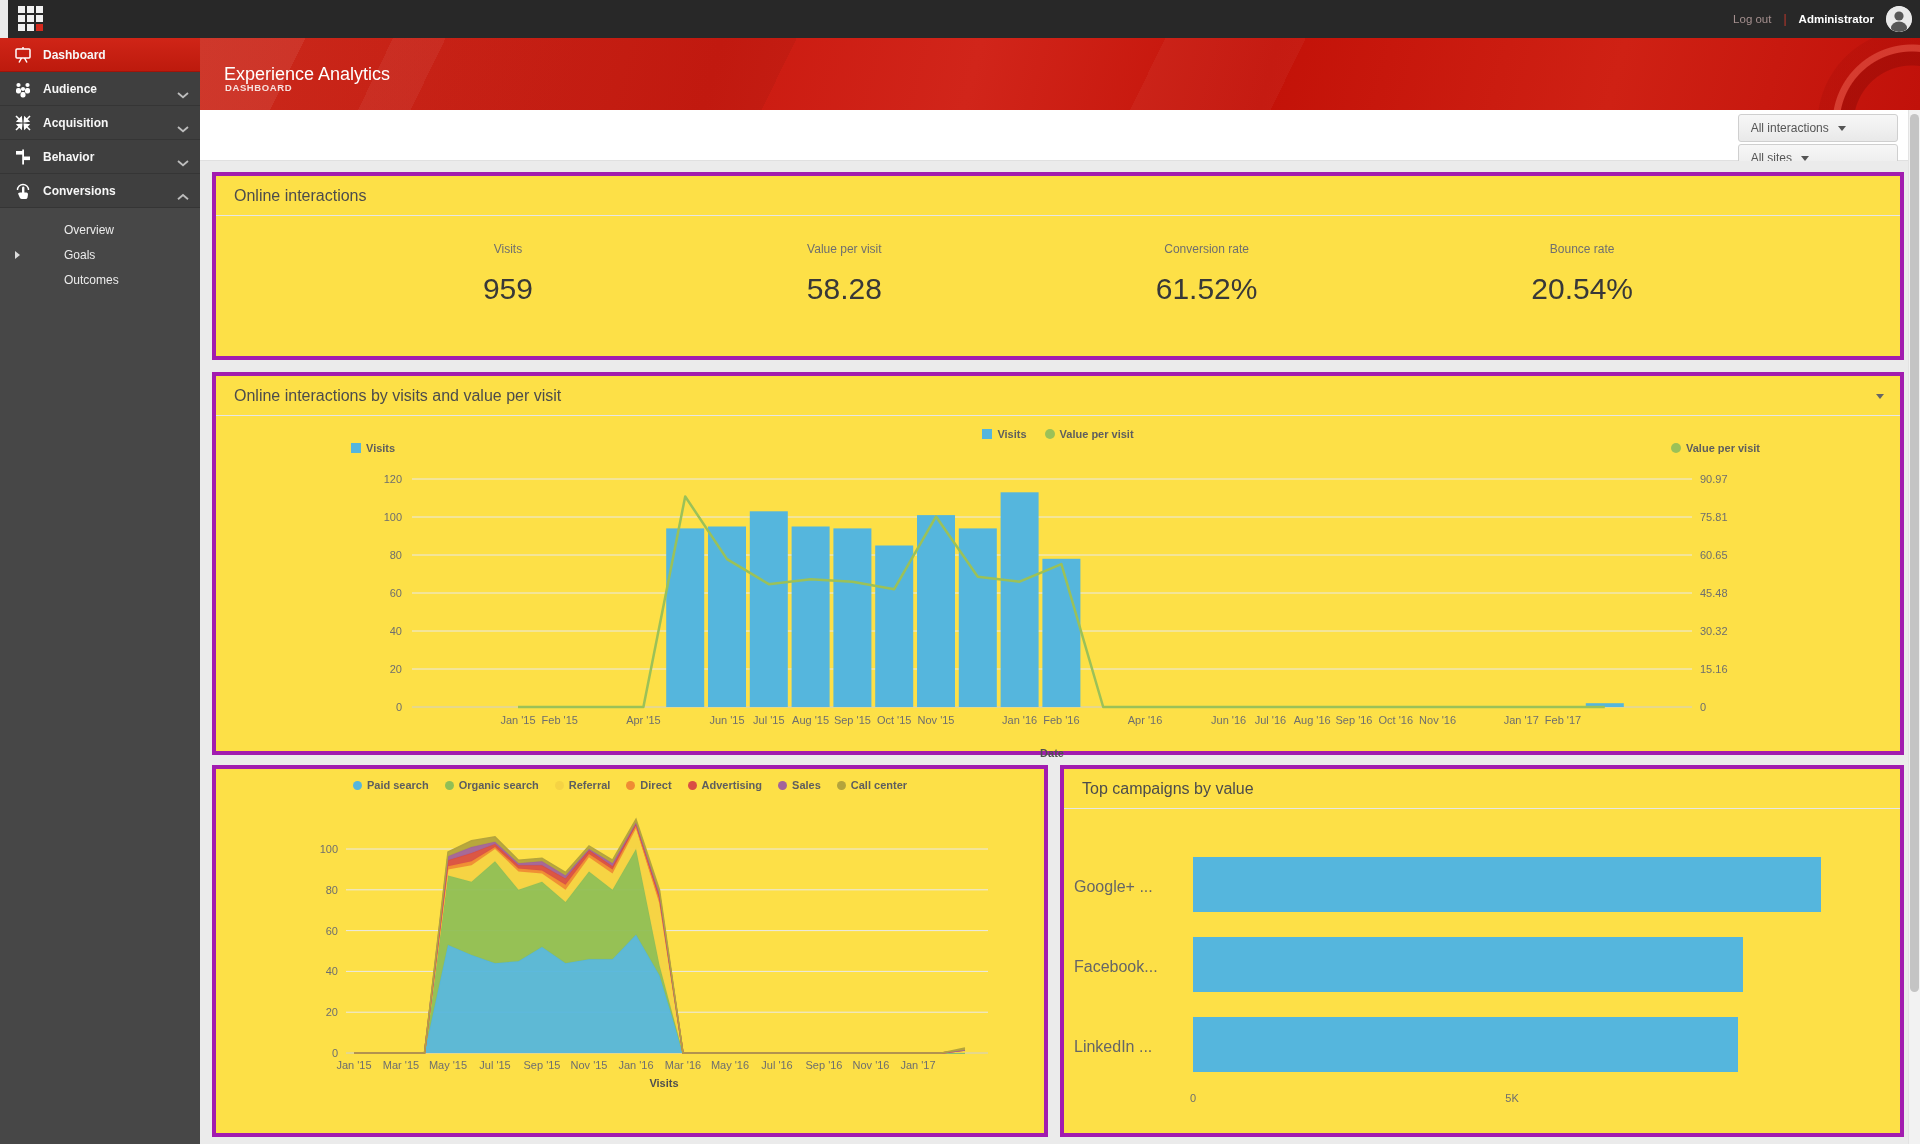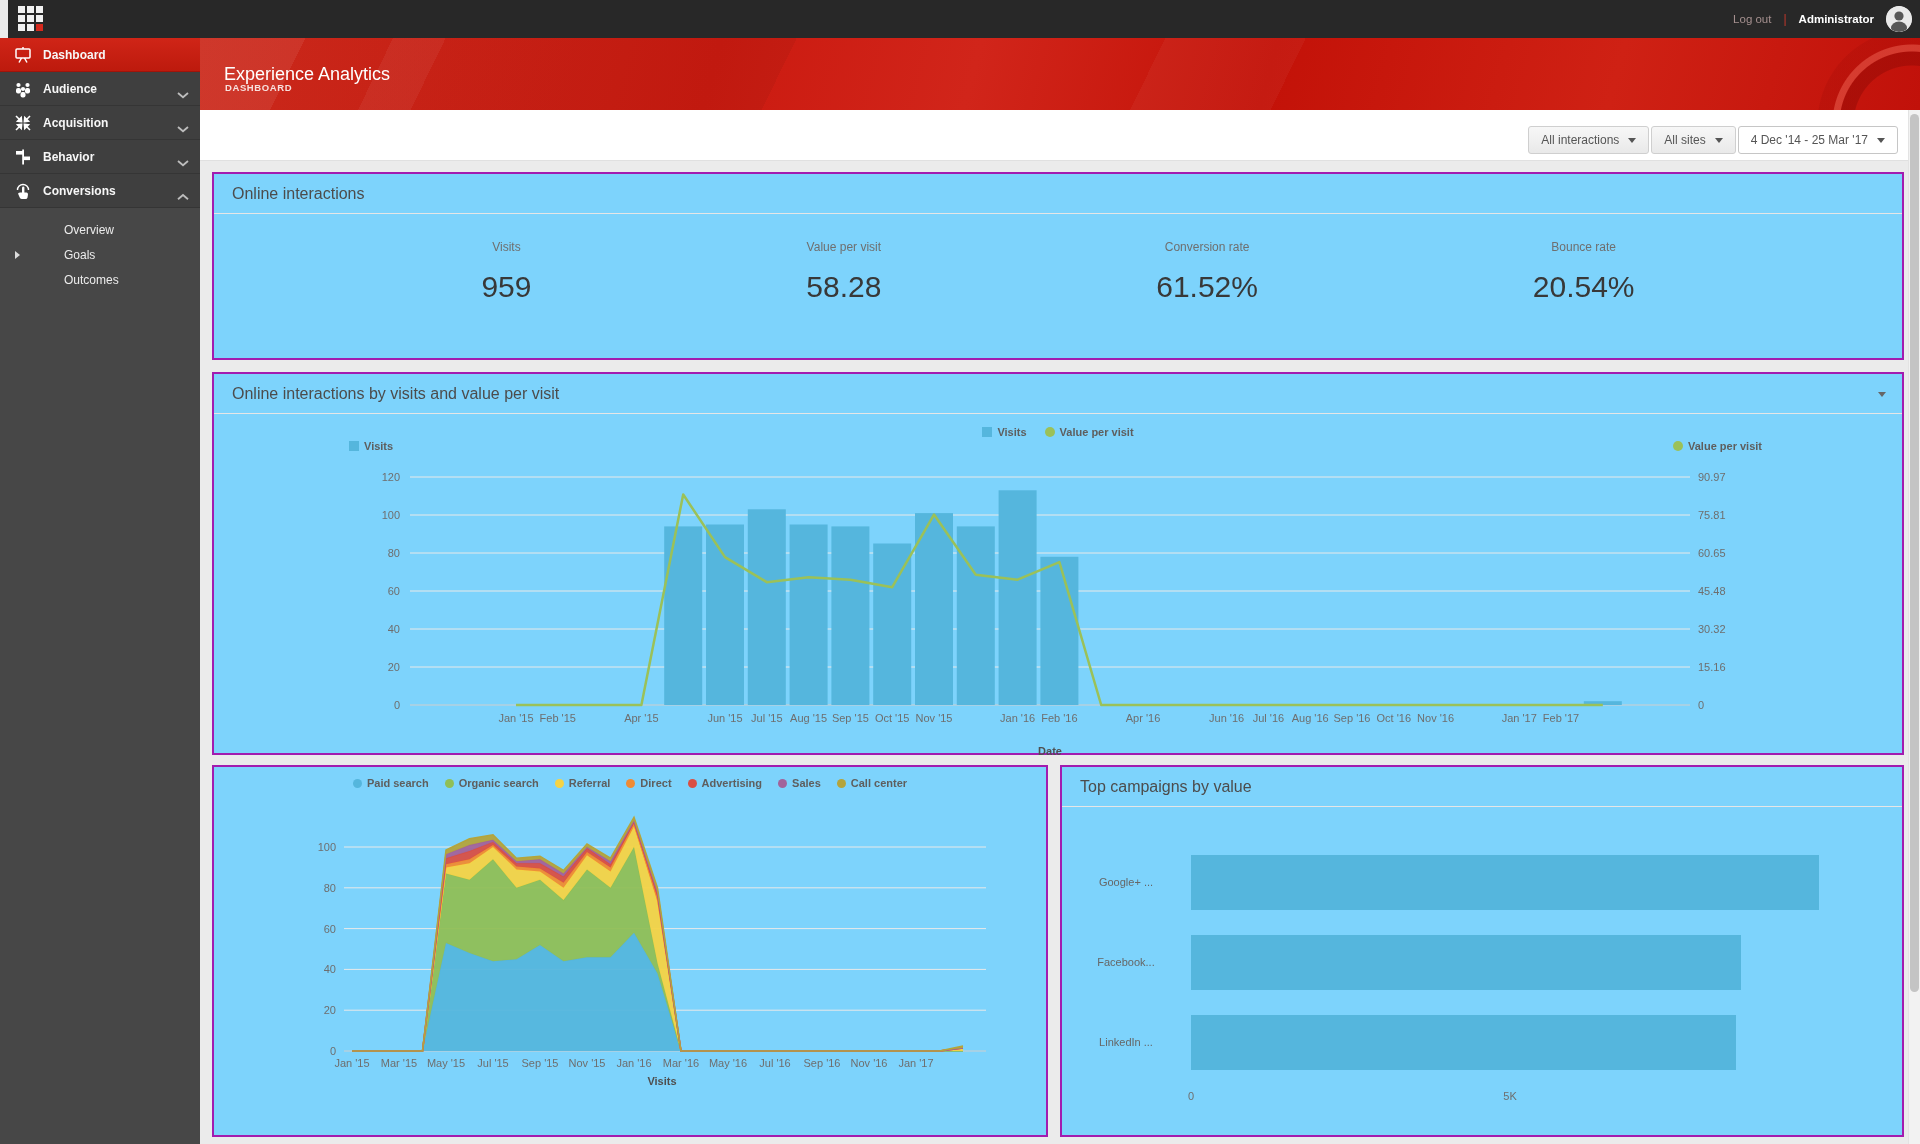--- a/index.html
+++ b/index.html
@@ -37,29 +37,29 @@
       radial-gradient(circle at 1712px 86px, rgba(0,0,0,0) 58px, rgba(140,8,4,.45) 59px 72px, rgba(255,150,130,.30) 73px 79px, rgba(170,14,8,.35) 80px 94px, rgba(0,0,0,0) 95px),
       linear-gradient(116deg, rgba(255,255,255,.07) 0 6%, rgba(255,255,255,0) 6% 11%, rgba(255,255,255,.05) 11% 14%, rgba(255,255,255,0) 14%),
       linear-gradient(116deg, rgba(0,0,0,.05) 28% 34%, rgba(0,0,0,0) 34% 55%, rgba(255,255,255,.04) 55% 63%, rgba(0,0,0,0) 63%),
       linear-gradient(105deg, #d62b1c 0%, #cb1a10 30%, #d1251a 45%, #c31208 62%, #cf2114 82%, #c1110a 100%);
   }
   .header h1 { position:absolute; left:24px; top:26px; color:#fff; font-size:18px; font-weight:normal; }
   .breadcrumb { position:absolute; left:25px; top:44px; color:rgba(255,255,255,.85); font-size:9.5px; font-weight:bold; letter-spacing:.6px; }
 
   
   .filterbar { position:absolute; left:200px; top:110px; width:1708px; height:51px; background:#ffffff; border-bottom:1px solid #e0e0e0; }
-  .filters { position:absolute; right:10px; top:16px; display:flex; gap:2px; }
+  .filters { position:absolute; right:10px; top:4px; display:flex; gap:2px;flex-direction:column; }
   .fbtn { display:inline-flex; align-items:center; gap:9px; background:linear-gradient(#f7f7f7,#e9e9e9);
           border:1px solid #cfcfcf; border-radius:3px; padding:0 12px; height:28px; font-size:12px; color:#555; cursor:pointer; }
   .fbtn.light { background:#ffffff; border-color:#c6c6c6; }
   .caret { width:0; height:0; border-left:4px solid transparent; border-right:4px solid transparent; border-top:5px solid #555; display:inline-block; }
 
   
   .content { position:absolute; left:200px; top:161px; width:1708px; height:983px; background:#ebebeb; }
-  .panel { position:absolute; background:#7dd3fc; border:2px solid #a21caf; }
+  .panel { position:absolute; background:#fde047; border:4px solid #a21caf; }
   #panel-metrics   { left:12px;  top:11px;  width:1692px; height:188px; }
   #panel-main      { left:12px;  top:211px; width:1692px; height:383px; }
   #panel-channel   { left:12px;  top:604px; width:836px;  height:372px; }
   #panel-campaigns { left:860px; top:604px; width:844px;  height:372px; }
   .panel-title { height:40px; line-height:40px; padding:0 18px; font-size:16px; color:#4c4c4c;
                  border-bottom:1px solid #e6e6e6; position:relative; }
   .panel-caret { position:absolute; right:16px; top:18px; border-top-color:#666; cursor:pointer; }
 
   .metrics { display:flex; justify-content:space-around; padding:26px 130px 0; }
   .metric { text-align:center; }
@@ -78,21 +78,21 @@
   #chart1-xtitle { left:776px; width:120px; top:331px; }
   #chart2-xtitle { left:388px; width:120px; top:308px; }
   .chart-svg { position:absolute; left:0; top:0; }
   .chart-svg text { font-family:"Liberation Sans",sans-serif; font-size:11px; fill:#6e6e6e; }
 
   .channel-body { position:relative; height:331px; }
   .channel-legend { position:absolute; top:10px; left:0; right:0; display:flex; justify-content:center; gap:16px; z-index:2; }
   .channel-legend .dot { width:9px; height:9px; border-radius:50%; display:inline-block; flex:none; }
 
   .campaigns-body { position:relative; height:331px; }
-  .cmp-label { position:absolute; left:10px; width:108px; text-align:center; font-size:11px; color:#666; }
+  .cmp-label { position:absolute; left:10px; width:108px; text-align:left; font-size:16px; color:#666; }
   .cmp-bar { position:absolute; height:55px; background:#55b6dd; cursor:pointer; }
   .cmp-tick { position:absolute; font-size:11px; color:#6e6e6e; top:283px; text-align:center; }
 
   .scrollbar { position:absolute; right:0; top:110px; width:12px; height:1034px; background:#f2f2f2; border-left:1px solid #e3e3e3; z-index:10; }
   .scroll-thumb { position:absolute; left:1px; top:4px; width:9px; height:878px; background:#c4c4c4; border-radius:5px; cursor:pointer; }
 </style>
 </head>
 <body>
 
 <div class="topbar">

